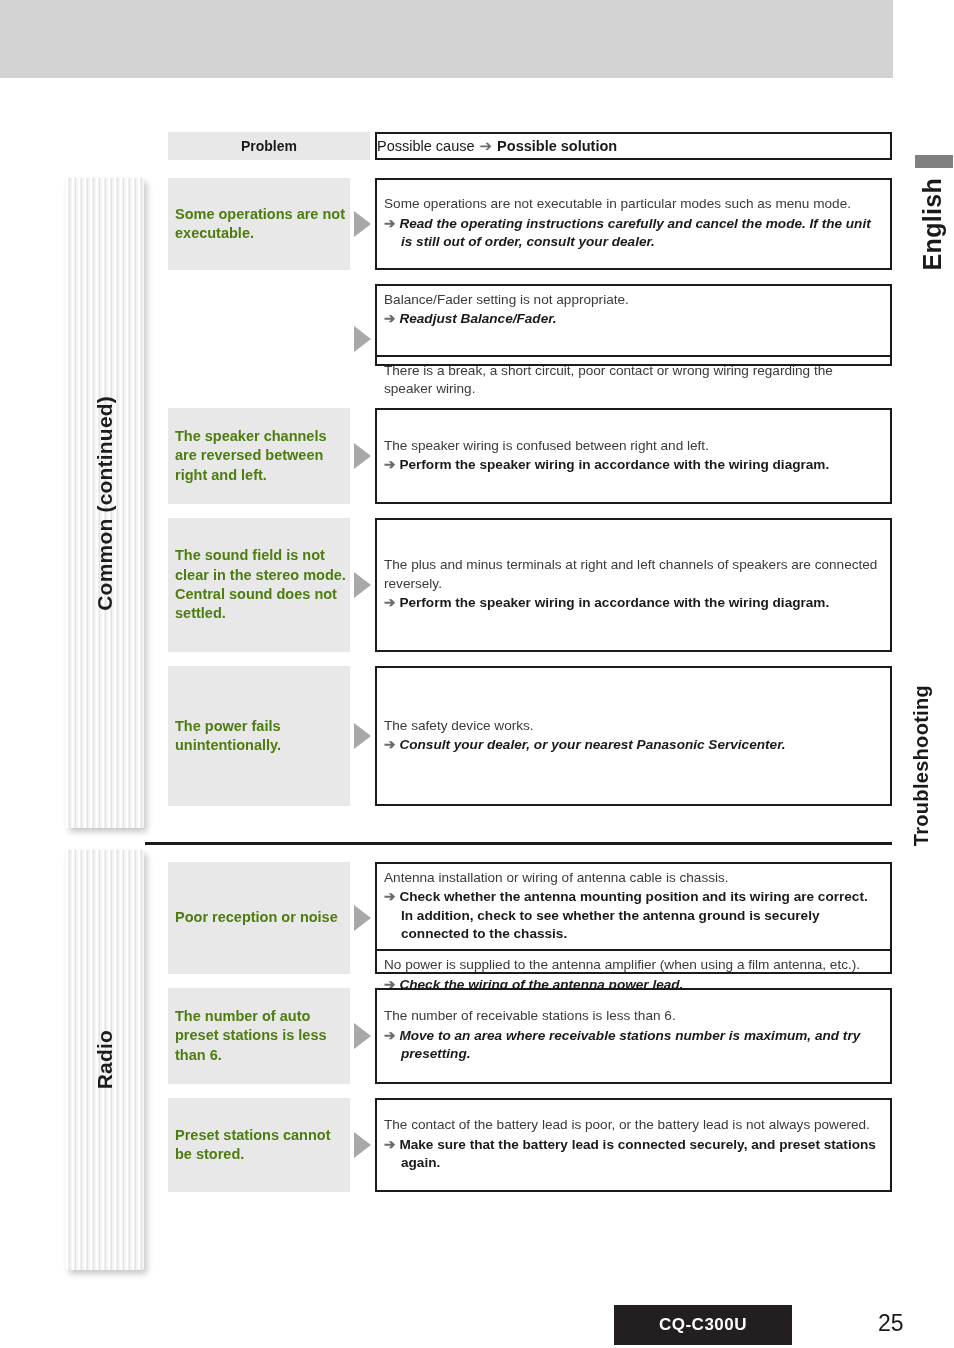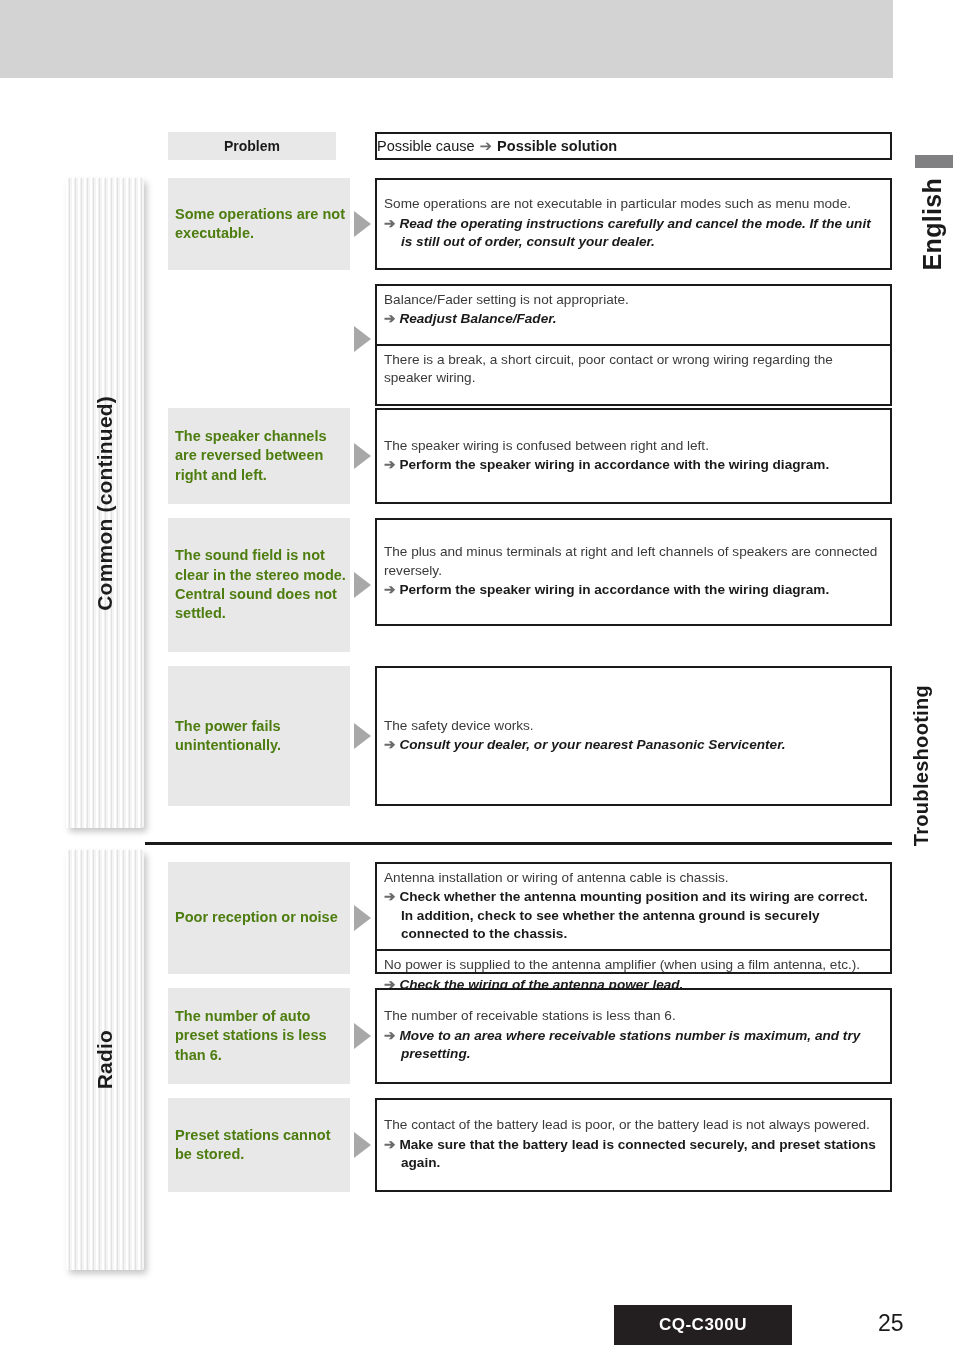--- a/index.html
+++ b/index.html
@@ -58,21 +58,21 @@
     font-weight: bold; font-size: 21px; color: #1d1d1d;
     white-space: nowrap;
     letter-spacing: .2px;
   }
 
   
   .table { position: absolute; left: 168px; top: 132px; width: 724px; }
 
   .hdr-row { position: relative; height: 28px; margin-bottom: 18px; }
   .hdr-problem {
-    position: absolute; left: 0; top: 0; width: 168px; height: 28px;
+    position: absolute; left: 0; top: 0; width: 202px; height: 28px;
     background: #e8e8e8;
     display: flex; align-items: center; justify-content: center;
     font-weight: bold; font-size: 14px;
   }
   .hdr-cause {
     position: absolute; left: 207px; top: 0; width: 517px; height: 28px;
     border: 2px solid #1a1a1a; background: #fff;
     display: flex; align-items: center; 
     font-size: 14.5px; white-space: nowrap;
   }
@@ -170,21 +170,21 @@
           <div class="tri" style="top: 33px; left: 186px;"></div>
           <div class="cause-stack" style="height: 92px;">
             <div class="cause">
               <div class="c-text">Some operations are not executable in particular modes such as menu mode.</div>
               <div class="sol"><span class="a">➔</span><span class="bi">Read the operating instructions carefully and cancel the mode. If the unit is still out of order, consult your dealer.</span></div>
             </div>
           </div>
         </div>
         <div class="row" style="height: 110px; margin-bottom: 14px;">
           <div class="tri" style="top: 42px; left: 186px;"></div>
-          <div class="cause-stack split" style="height: 122px;">
+          <div class="cause-stack split" style="height: 82px; gap: 20px;">
             <div class="cause" style="flex: 1 1 0px;">
               <div class="c-text">Balance/Fader setting is not appropriate.</div>
               <div class="sol"><span class="a">➔</span><span class="bi">Readjust Balance/Fader.</span></div>
             </div>
             <div class="cause" style="flex: 1 1 0px;">
               <div class="c-text">There is a break, a short circuit, poor contact or wrong wiring regarding the speaker wiring.</div>
             </div>
           </div>
         </div>
         <div class="row" style="height: 96px; margin-bottom: 14px;">
@@ -198,21 +198,21 @@
               <div class="sol"><span class="a">➔</span><span class="b">Perform the speaker wiring in accordance with the wiring diagram.</span></div>
             </div>
           </div>
         </div>
         <div class="row" style="height: 134px; margin-bottom: 14px;">
           <div class="prob" style="height: 134px;">
             <span style="white-space: pre-line;">The sound field is not clear in the stereo mode.
 Central sound does not settled.</span>
           </div>
           <div class="tri" style="top: 54px; left: 186px;"></div>
-          <div class="cause-stack" style="height: 108px;">
+          <div class="cause-stack" style="height: 134px;">
             <div class="cause">
               <div class="c-text">The plus and minus terminals at right and left channels of speakers are connected reversely.</div>
               <div class="sol"><span class="a">➔</span><span class="b">Perform the speaker wiring in accordance with the wiring diagram.</span></div>
             </div>
           </div>
         </div>
         <div class="row" style="height: 140px; margin-bottom: 56px;">
           <div class="prob" style="height: 140px;">
             <span style="white-space: pre-line;">The power fails unintentionally.</span>
           </div>

